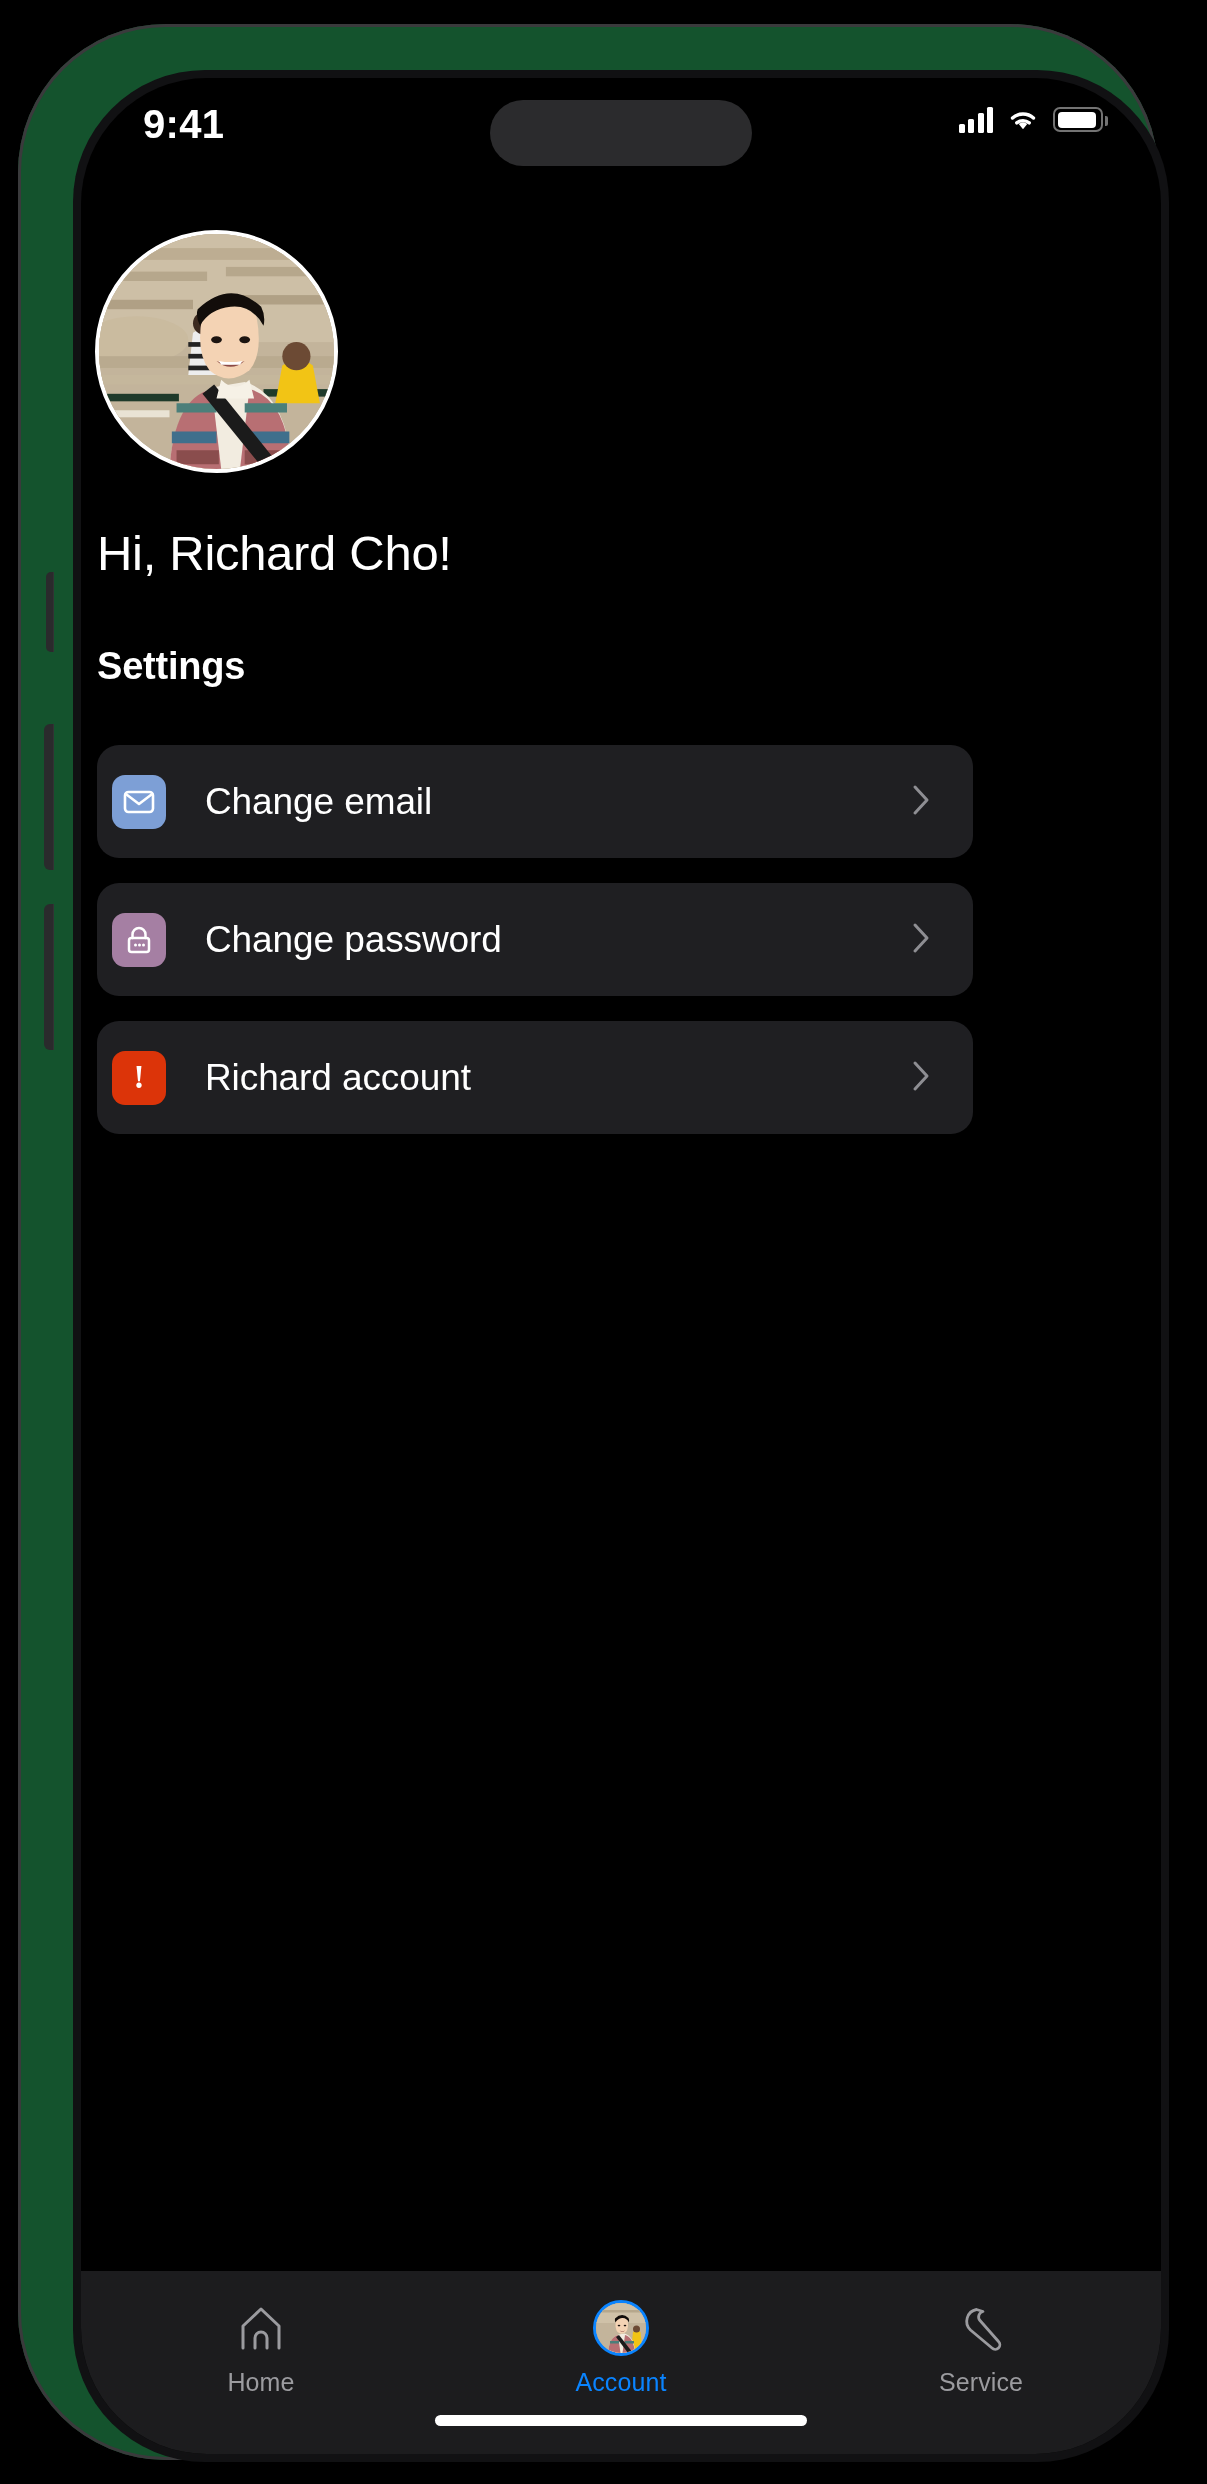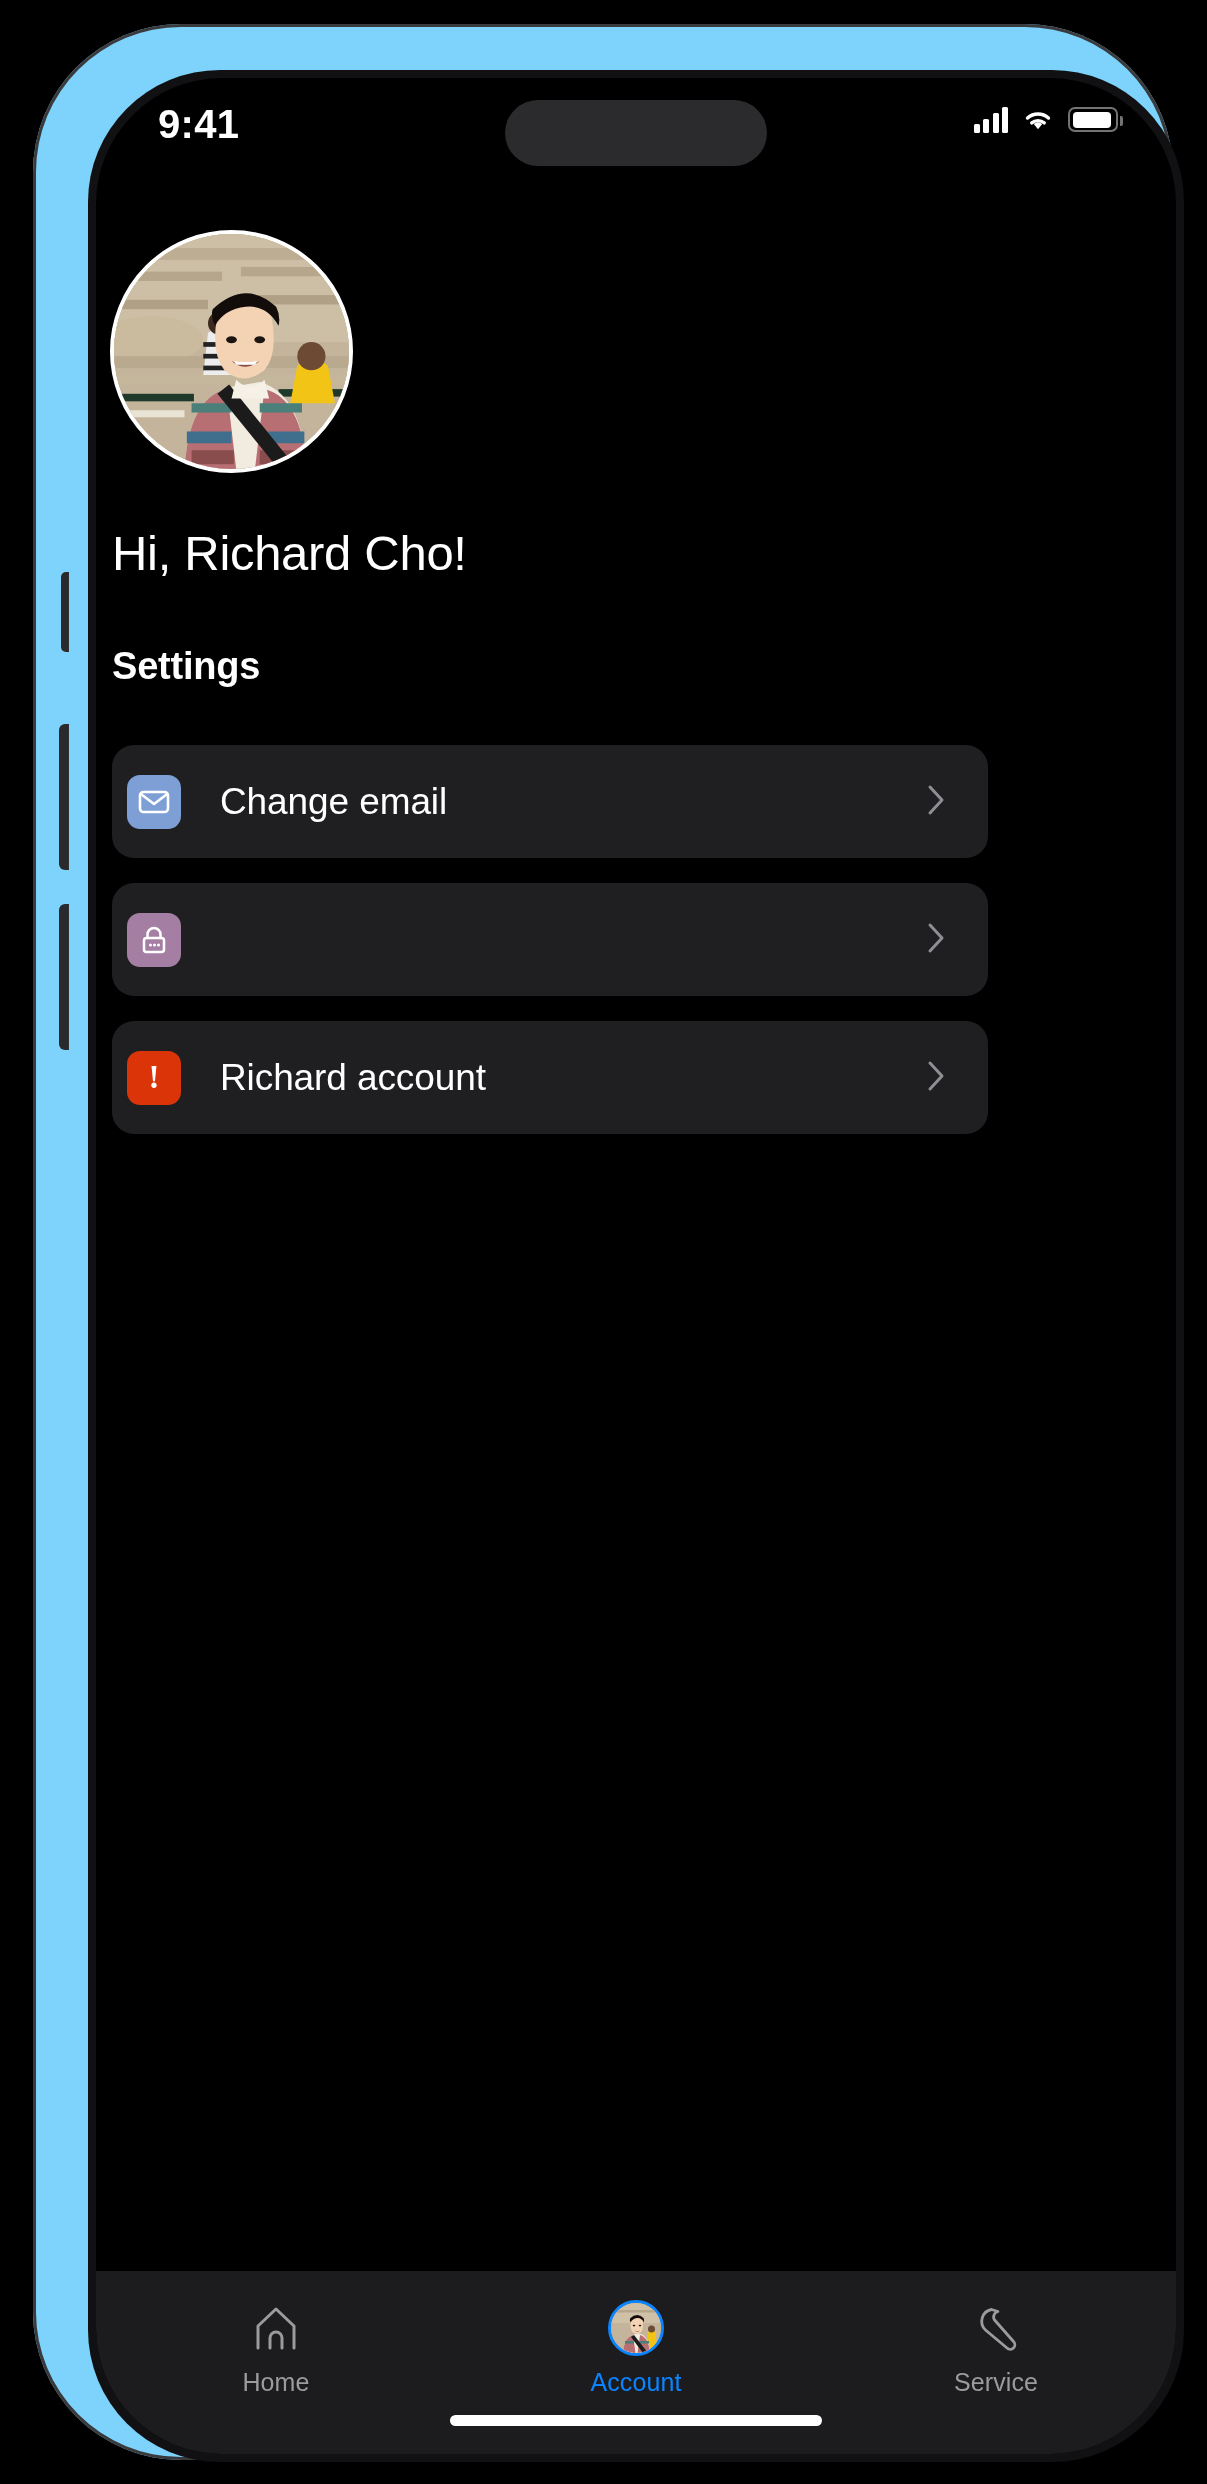--- a/index.html
+++ b/index.html
@@ -11,23 +11,23 @@
   }
 
   
   .stage {
     position:relative;
     width:1207px; height:2484px;
     background:#000;
   }
   .phone-frame {
     position:absolute;
-    left:33px; top:24px;
+    left:18px; top:24px;
     width:1140px; height:2436px;
-    background:#7dd3fc;
+    background:#14532d;
     border-radius:148px;
     box-shadow:inset 0 0 0 3px #3a3a3c;
   }
   .phone-inner-ring {
     position:absolute;
     left:55px; top:46px;
     width:1096px; height:2392px;
     background:#111113;
     border-radius:132px;
   }
@@ -307,20 +307,21 @@
           <div class="row">
             <span class="row-ico" style="background:#a57fa3">
               <svg width="30" height="32" viewBox="0 0 30 32">
                 <path d="M8.5 14 V10.5 a6.5 6.5 0 0 1 13 0 V14" fill="none" stroke="#fff" stroke-width="2.5" stroke-linecap="round"></path>
                 <rect x="5" y="14" width="20" height="14" rx="2.5" fill="none" stroke="#fff" stroke-width="2.5"></rect>
                 <circle cx="11.5" cy="21" r="1.5" fill="#fff"></circle>
                 <circle cx="15.5" cy="21" r="1.5" fill="#fff"></circle>
                 <circle cx="19.5" cy="21" r="1.5" fill="#fff"></circle>
               </svg>
             </span>
+            <span class="row-label">Change password</span>
             <span class="row-chev">
               <svg width="19" height="32" viewBox="0 0 19 32">
                 <path d="M3 3 L15 16 L3 29" fill="none" stroke="#8e8e93" stroke-width="3" stroke-linecap="round" stroke-linejoin="round"></path>
               </svg>
             </span>
           </div>
 
           <div class="row">
             <span class="row-ico" style="background:#dc3409">
               <span class="bang">!</span>

